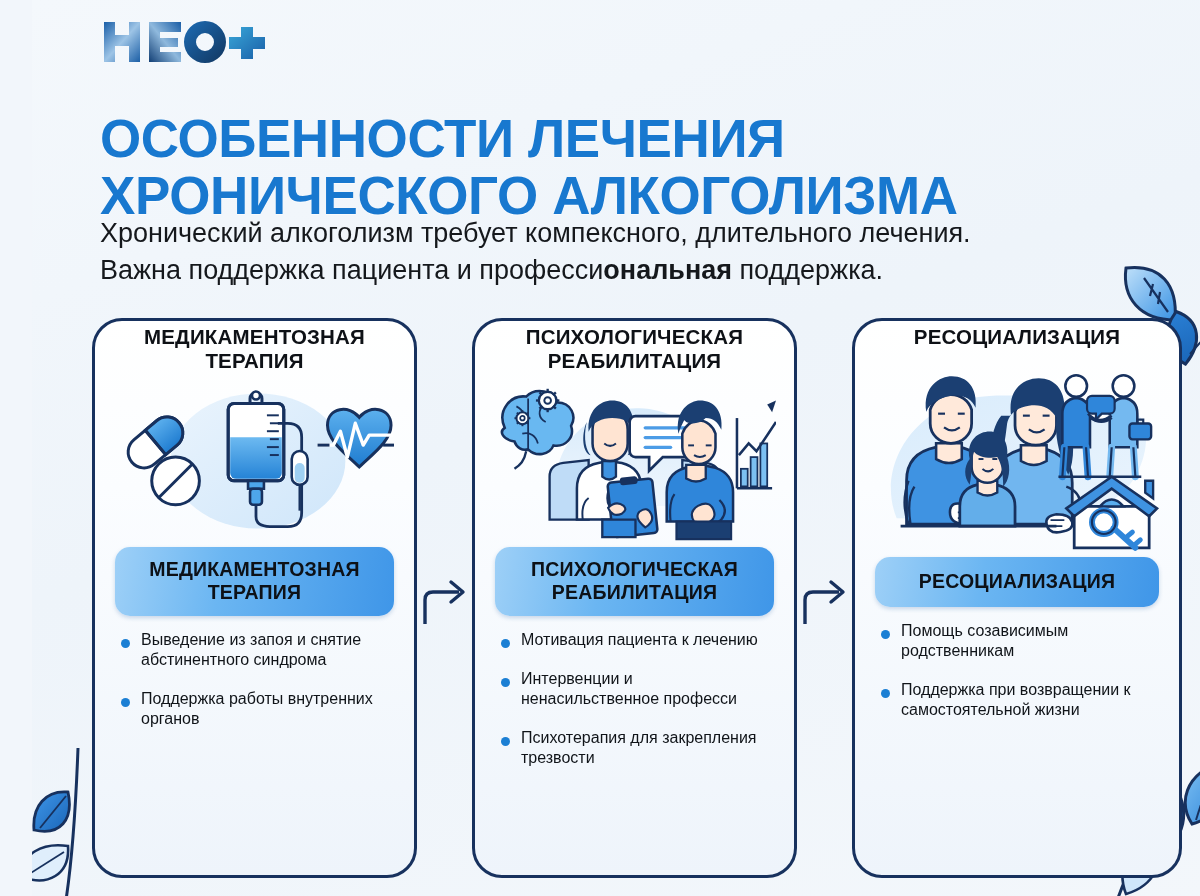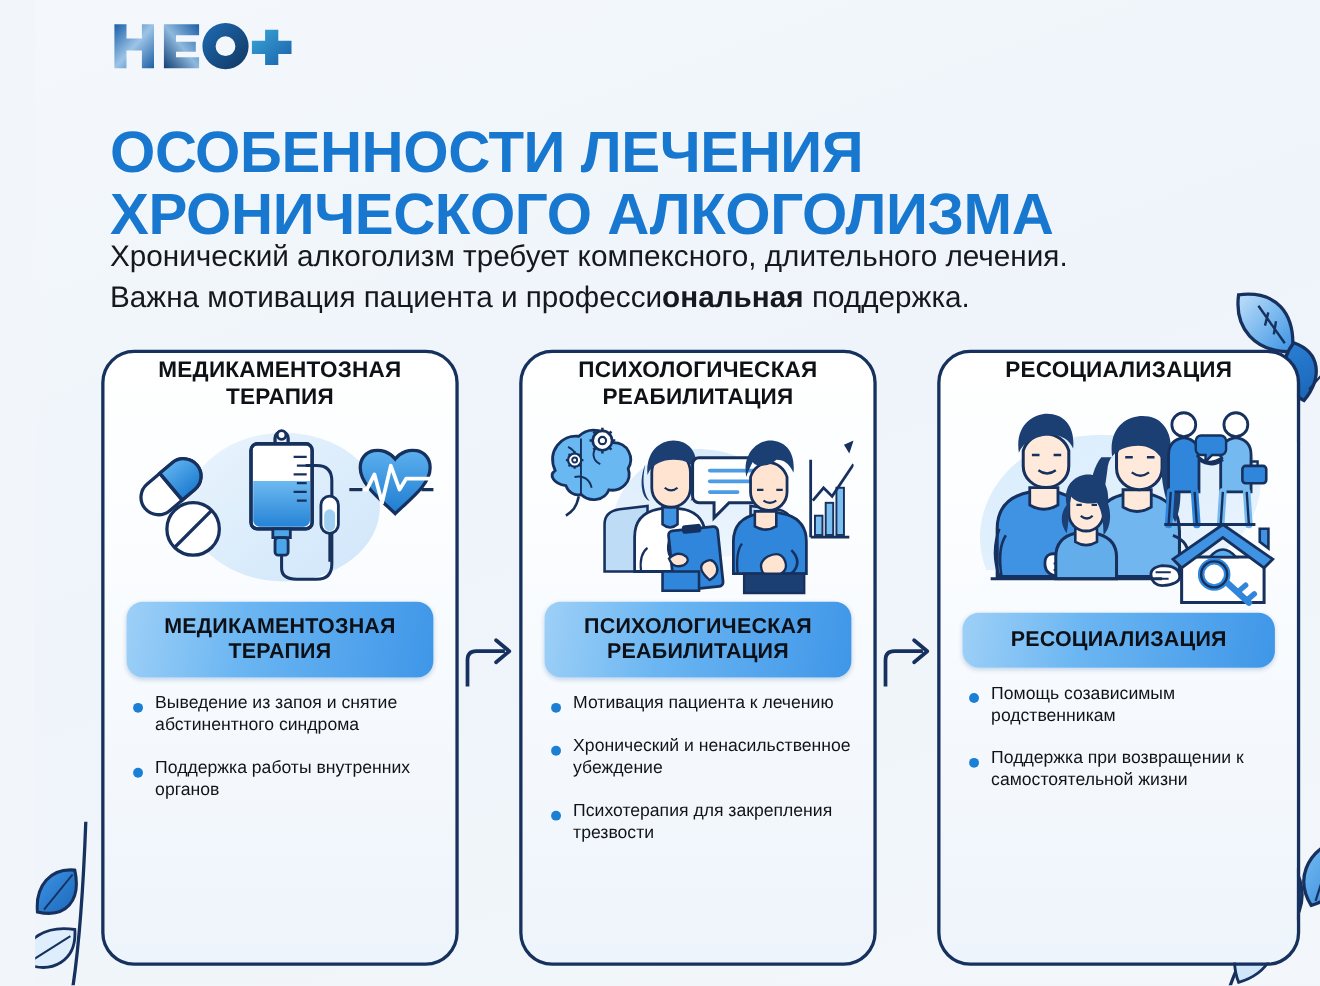--- a/index.html
+++ b/index.html
@@ -237,21 +237,21 @@
     </svg>
   </div>
 
   <h1 class="title">
     <span class="l1">ОСОБЕННОСТИ ЛЕЧЕНИЯ</span>
     <span class="l2">ХРОНИЧЕСКОГО АЛКОГОЛИЗМА</span>
   </h1>
 
   <div class="subtitle">
     <div>Хронический алкоголизм требует компексного, длительного лечения.</div>
-    <div><span>Важна мотивация пациента и професси</span><b>ональная</b><span> поддержка.</span></div>
+    <div><span>Важна поддержка пациента и професси</span><b>ональная</b><span> поддержка.</span></div>
   </div>
 
   <div class="cards">
 
     <div class="card card-1">
       <div class="card-head">МЕДИКАМЕНТОЗНАЯ ТЕРАПИЯ</div>
 
       <div class="card-illo">
         <svg width="285" height="160" viewBox="0 0 285 160">
           <defs>
@@ -424,21 +424,21 @@
             <path d="M252 74 l10 -12 l8 8 l12 -18 l8 -12" fill="none" stroke="#17315e" stroke-width="2.6"></path>
             <path d="M290 18 l-9 4 l5 8 Z" fill="#17315e"></path>
           </g>
         </svg>
       </div>
 
       <div class="pill">ПСИХОЛОГИЧЕСКАЯ РЕАБИЛИТАЦИЯ</div>
 
       <ul class="bullets">
         <li>Мотивация пациента к лечению</li>
-        <li>Хронический и ненасильственное убеждение</li>
+        <li>Интервенции и ненасильственное професси</li>
         <li>Психотерапия для закрепления трезвости</li>
       </ul>
     </div>
 
     <div class="card card-3">
       <div class="card-head">РЕСОЦИАЛИЗАЦИЯ</div>
 
       <div class="card-illo">
         <svg width="292" height="186" viewBox="0 0 292 186">
           <defs>

